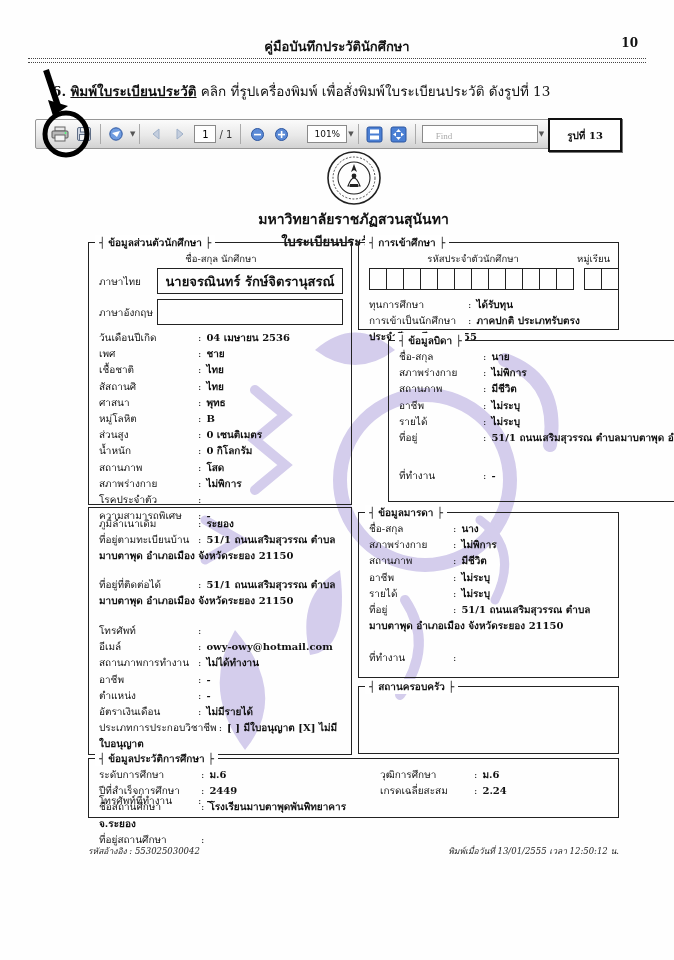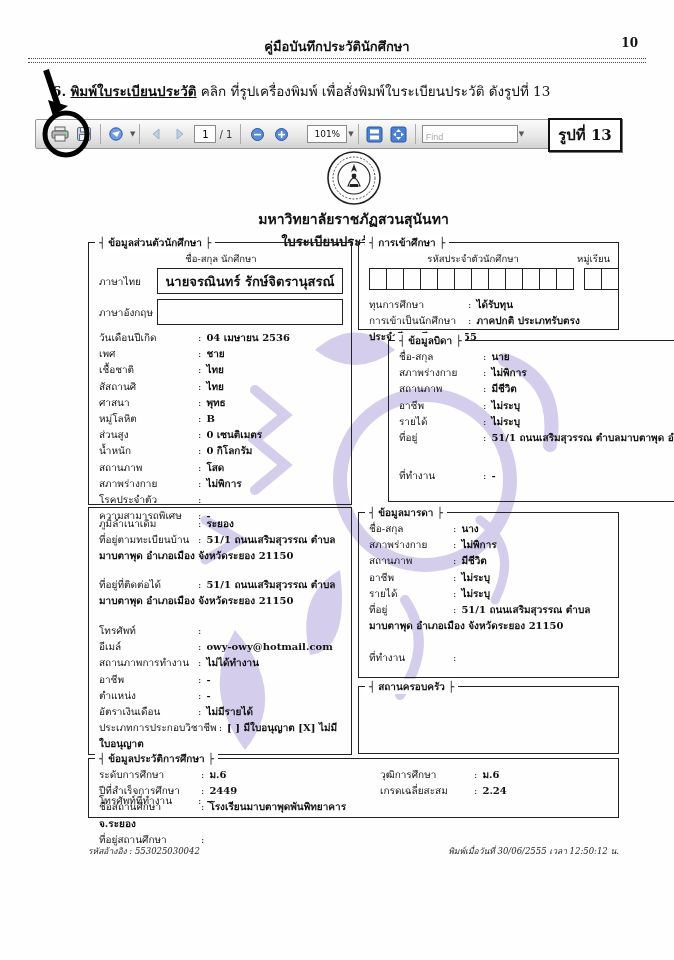--- a/index.html
+++ b/index.html
@@ -26,27 +26,27 @@
   .tb-btn{display:flex;align-items:center;justify-content:center;
     width:22px;height:22px;margin:0 1px;border-radius:2px;}
   .tb-sep{width:1px;height:20px;background:#aaa;margin:0 4px;}
   .tb-dd{font-size:7px;color:#555;margin-left:1px;}
   .page-box{width:20px;height:16px;background:#fff;border:1px solid #8a8a8a;
     font-size:10px;text-align:center;font-family:"DejaVu Sans", sans-serif;padding:0;margin-left:2px;}
   .page-total{font-size:10px;color:#333;margin:0 4px 0 3px;}
   .zoom-box{width:38px;height:16px;background:#fff;border:1px solid #8a8a8a;
     font-size:9px;display:flex;align-items:center;justify-content:center;margin-left:14px;}
   .find-box{width:88px;height:16px;background:#fff;border:1px solid #8a8a8a;
-    font-size:15px;color:#999;padding:0 3px;font-family:Liberation Sans, sans-serif;margin-left:2px;}
+    font-size:15px;color:#999;padding:0 13px;font-family:Liberation Serif, serif;margin-left:2px;}
   .find-box::placeholder{color:#aaa;font-size:9px;}
   
   .figure-box{position:absolute;left:548px;top:118px;width:70px;height:30px;
     background:#fff;border:2px solid #111;box-shadow:1px 1px 0 #777;
     display:flex;align-items:center;justify-content:center;
-    font-size:15px;font-weight:bold;}
+    font-size:10px;font-weight:bold;}
   
   .annotation{position:absolute;left:26px;top:64px;width:95px;height:100px;pointer-events:none;}
   
   .doc{position:absolute;left:85px;top:150px;width:537px;height:746px;background:transparent;}
   .watermark{position:absolute;left:0;top:120px;width:537px;height:560px;z-index:0;pointer-events:none;}
   .seal{display:block;margin:0 auto;}
   .doc-univ{ text-align:center;font-size:14px;font-weight:bold;margin-top:2px;}
   .doc-title{text-align:center;font-size:13px;font-weight:bold;margin-top:1px;}
   .sec{position:absolute;border:1.5px solid #222;box-sizing:border-box;
     background:transparent;z-index:1;padding:8px 8px 4px 10px;font-size:10px;}
@@ -483,15 +483,15 @@
 
           <div class="row">
             <span class="lbl">เกรดเฉลี่ยสะสม</span><span class="colon">:</span><span class="val">2.24</span>
           </div>
         </div>
     </div>
   </div>
 
   <div class="doc-footer">
     <span>รหัสอ้างอิง : 553025030042</span>
-    <span>พิมพ์เมื่อวันที่ 30/06/2555 เวลา 12:50:12 น.</span>
+    <span>พิมพ์เมื่อวันที่ 13/01/2555 เวลา 12:50:12 น.</span>
   </div>
 </div>
 
 </body></html>

